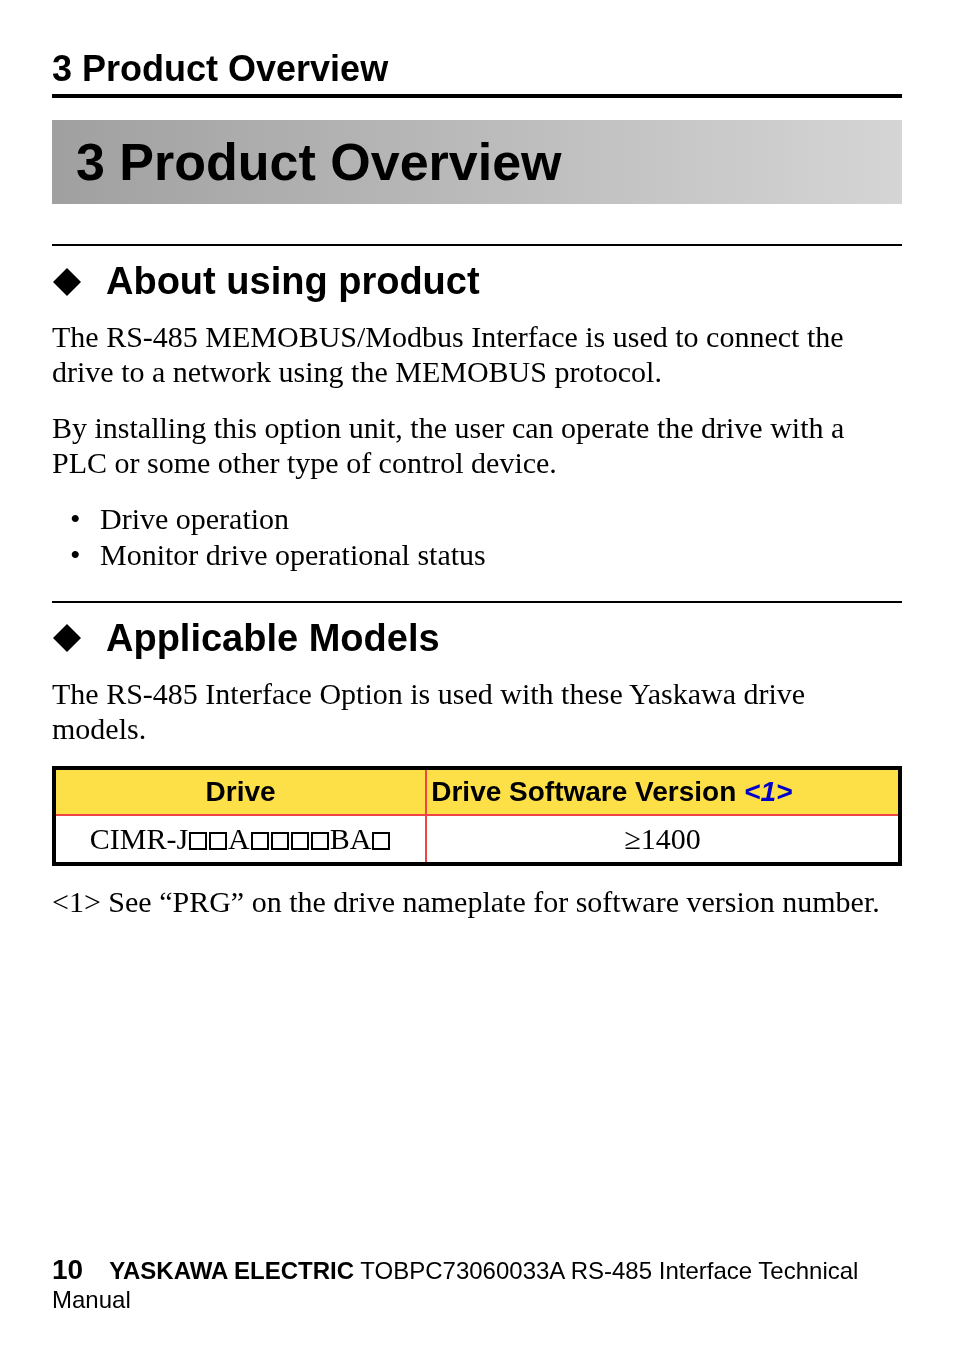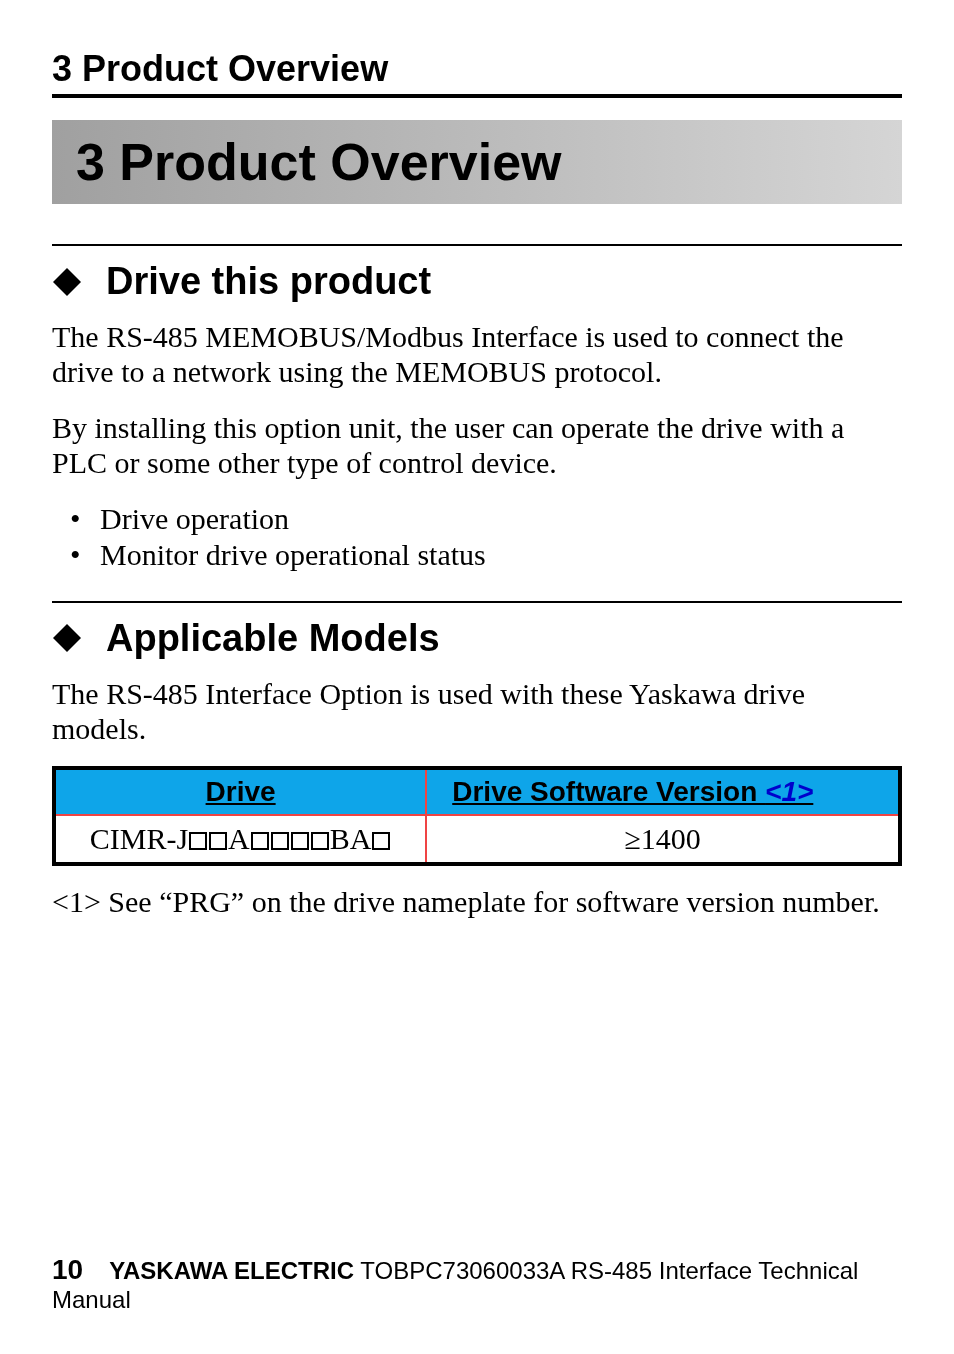--- a/index.html
+++ b/index.html
@@ -88,35 +88,34 @@
       margin-top: 12px;
       margin-bottom: 18px;
     }
     .models-table th,
     .models-table td {
       border: 2px solid #ef4444;
       padding: 6px 10px;
       vertical-align: middle;
     }
     .models-table thead tr {
-      background: #0ea5e9;
-      text-decoration: underline;
+      background: #fde047;
     }
     .models-table th {
       font-family: Arial, Helvetica, sans-serif;
       font-size: 28px;
       font-weight: bold;
       text-align: center;
     }
     .models-table th:nth-child(1) {
       width: 44%;
     }
     .models-table th:nth-child(2) {
       text-align: left;
-      padding-left: 25px;
+      padding-left: 4px;
     }
     .models-table td {
       font-size: 30px;
       text-align: center;
     }
     .models-table tbody tr:last-child td,
     .models-table tbody tr:last-child th {
       border-bottom: 4px solid #000;
     }
     .models-table thead tr th {
@@ -177,21 +176,21 @@
 
 <div class="chapter-title-bar">
   <span>3  Product Overview</span>
 </div>
 
 <hr class="section-rule">
 <div class="section-heading">
   <svg class="diamond-icon" viewBox="0 0 30 30">
     <polygon points="15,1 29,15 15,29 1,15" fill="#000"></polygon>
   </svg>
-  <span class="section-heading-text">Drive this product</span>
+  <span class="section-heading-text">About using product</span>
 </div>
 
 <p class="body-para">The RS-485 MEMOBUS/Modbus Interface is used to connect the drive to a network using the MEMOBUS protocol.</p>
 <p class="body-para">By installing this option unit, the user can operate the drive with a PLC or some other type of control device.</p>
 
 <ul class="bullet-list">
   <li>Drive operation</li>
   <li>Monitor drive operational status</li>
 </ul>
 

